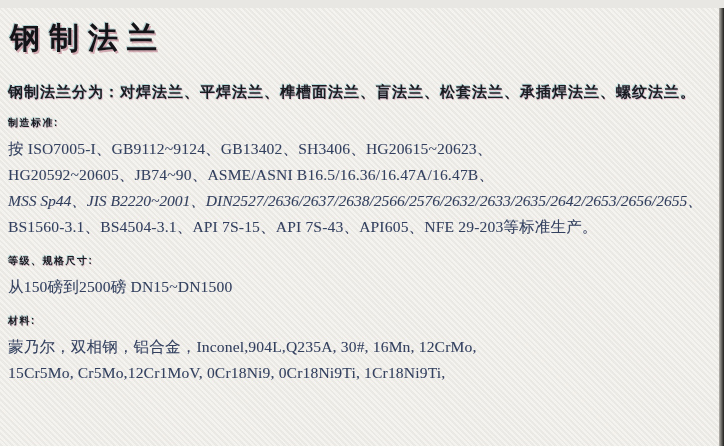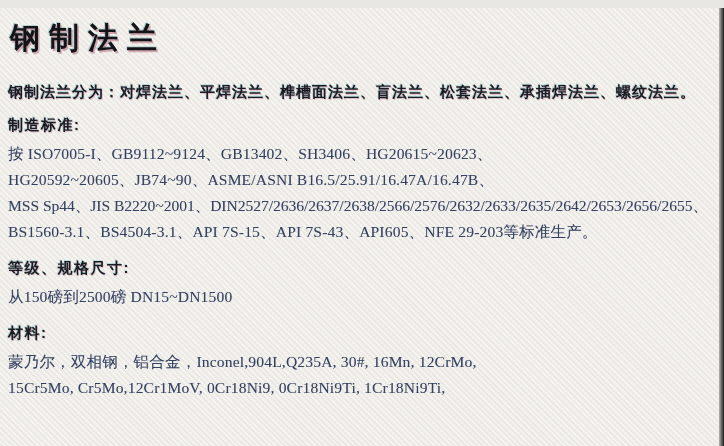--- a/index.html
+++ b/index.html
@@ -43,52 +43,52 @@
     font-size: 15px;
     font-weight: 700;
     letter-spacing: 1px;
     color: #1b1b22;
     text-shadow: 0.8px 0.6px 0 rgba(170,50,110,0.25), -0.8px -0.6px 0 rgba(0,150,160,0.25);
     white-space: nowrap;
   }
   .section-heading {
     margin: 14px 0 0 0;
     font-family: Liberation Sans, sans-serif;
-    font-size: 15px;
+    font-size: 10px;
     font-weight: 700;
     letter-spacing: 1.5px;
     color: #1b1b22;
     text-shadow: 0.8px 0.6px 0 rgba(170,50,110,0.22), -0.8px -0.6px 0 rgba(0,150,160,0.22);
   }
   .body-line {
     margin: 0;
     font-family: "Liberation Serif", serif;
     font-size: 15.5px;
     line-height: 26px;
     letter-spacing: 0.2px;
     color: #33415e;
     text-shadow: 0.4px 0.4px 0 rgba(90,100,140,0.25);
     white-space: nowrap;
   }
   .body-block { margin-top: 6px; }
-  .dense { letter-spacing: 0px; }
+  .dense { letter-spacing: 0px; font-style: italic; }
 </style>
 </head>
 <body>
 
 <div class="page">
 
   <h1 class="doc-title">钢制法兰</h1>
 
   <p class="intro">钢制法兰分为：对焊法兰、平焊法兰、榫槽面法兰、盲法兰、松套法兰、承插焊法兰、螺纹法兰。</p>
 
   <h2 class="section-heading">制造标准:</h2>
   <div class="body-block">
     <p class="body-line">按 ISO7005-I、GB9112~9124、GB13402、SH3406、HG20615~20623、</p>
-    <p class="body-line">HG20592~20605、JB74~90、ASME/ASNI B16.5/25.91/16.47A/16.47B、</p>
+    <p class="body-line">HG20592~20605、JB74~90、ASME/ASNI B16.5/16.36/16.47A/16.47B、</p>
     <p class="body-line dense">MSS Sp44、JIS B2220~2001、DIN2527/2636/2637/2638/2566/2576/2632/2633/2635/2642/2653/2656/2655、</p>
     <p class="body-line">BS1560-3.1、BS4504-3.1、API 7S-15、API 7S-43、API605、NFE 29-203等标准生产。</p>
   </div>
 
   <h2 class="section-heading">等级、规格尺寸:</h2>
   <div class="body-block">
     <p class="body-line">从150磅到2500磅  DN15~DN1500</p>
   </div>
 
   <h2 class="section-heading">材料:</h2>

